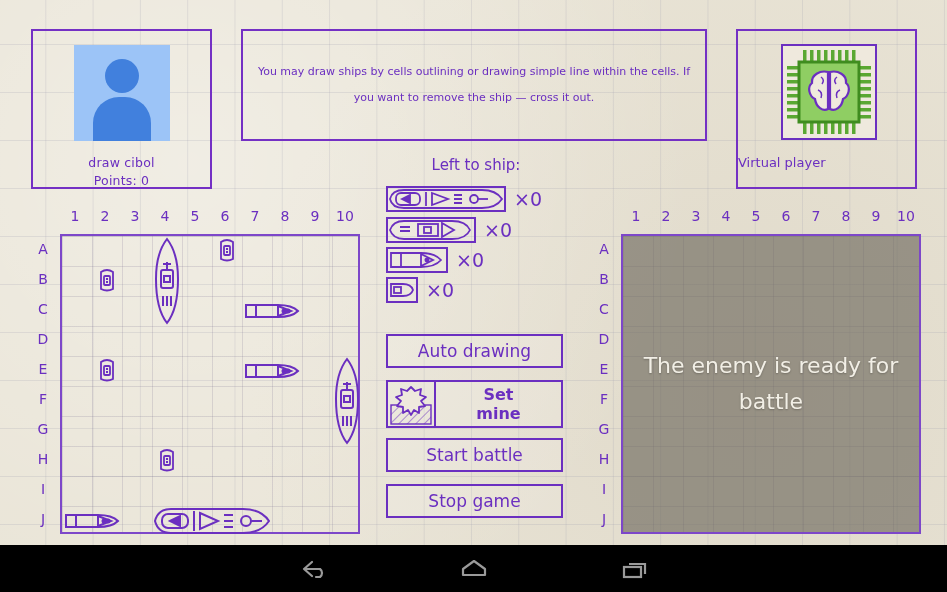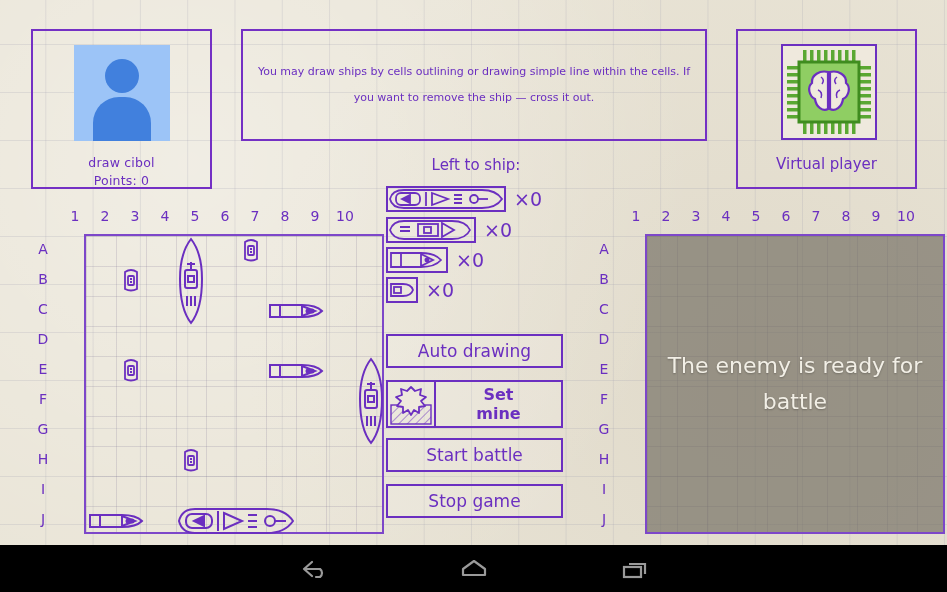--- a/index.html
+++ b/index.html
@@ -84,21 +84,21 @@
     border: 2.5px solid #7430c4;
   }
   #ai-chip {
     position: absolute; left: 43px; top: 13px;
     width: 96px; height: 96px;
     border: 2px solid #6b2fc0;
     background: #efe9dd;
   }
   #ai-card-label {
     position: absolute; left: 0; top: 124px; width: 100%;
-    text-align: center; font-size: 15px; color: #6b2fc0;
+    text-align: left; font-size: 13px; color: #6b2fc0;
   }
 
   
   .board-wrap { position: absolute; }
   #board-player-wrap { left: 30px; top: 208px; }
   #board-enemy-wrap  { left: 591px; top: 208px; }
 
   .col-labels {
     position: absolute; left: 30px; top: 0;
     width: 300px; height: 26px;
@@ -119,21 +119,20 @@
     font-size: 14px; color: #6b2fc0;
   }
   .grid {
     position: absolute; left: 30px; top: 26px;
     width: 300px; height: 300px;
     border: 2px solid #7d47c9;
     background-image:
       linear-gradient(rgba(130,120,150,0.22) 1px, transparent 1px),
       linear-gradient(90deg, rgba(130,120,150,0.22) 1px, transparent 1px);
     background-size: 30px 30px, 30px 30px;
-    margin-left: 24px;
   }
   .cell-ship {
     position: absolute;
     display: flex; align-items: center; justify-content: center;
   }
   .cell-ship svg { display: block; }
 
   
   #enemy-overlay {
     position: absolute; left: 0; top: 0;

